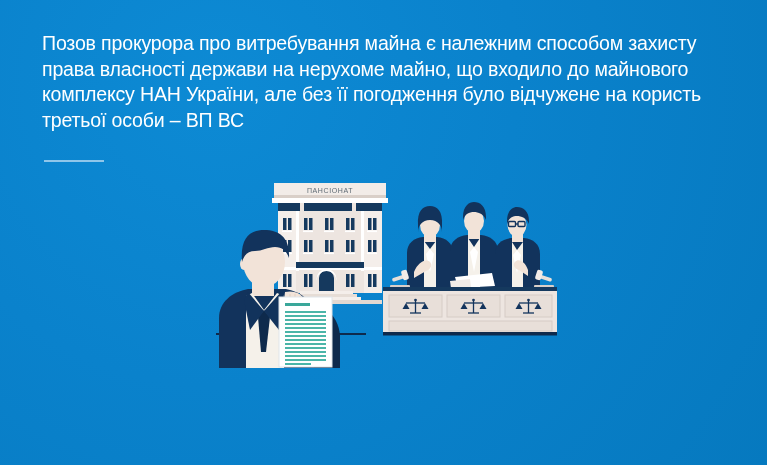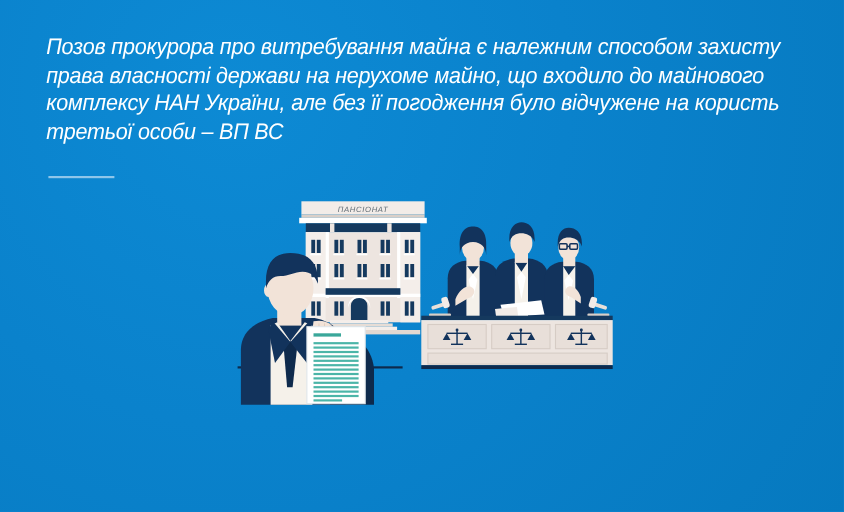--- a/index.html
+++ b/index.html
@@ -7,21 +7,20 @@
     padding: 0;
     background: #0a82cc;
   }
   #slide {
     position: relative;
     width: 767px;
     height: 465px;
     overflow: hidden;
     background: radial-gradient(circle at 28% 18%, #0d8ad4 0%, #0a82cc 45%, #0679bf 100%);
     font-family: "Liberation Sans", sans-serif;
-    font-style: italic;
   }
   
   #headline {
     position: absolute;
     left: 42px;
     top: 30px;
     width: 700px;
     color: #ffffff;
     font-size: 20.5px;
     line-height: 25.5px;

